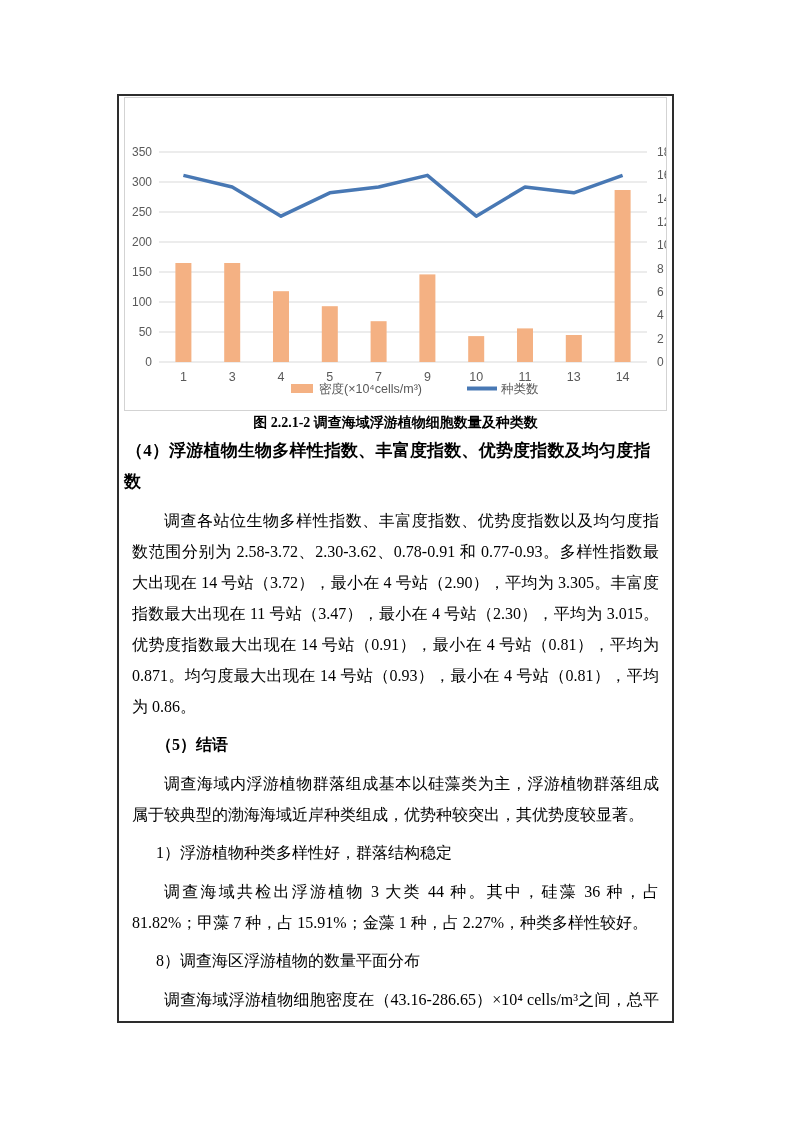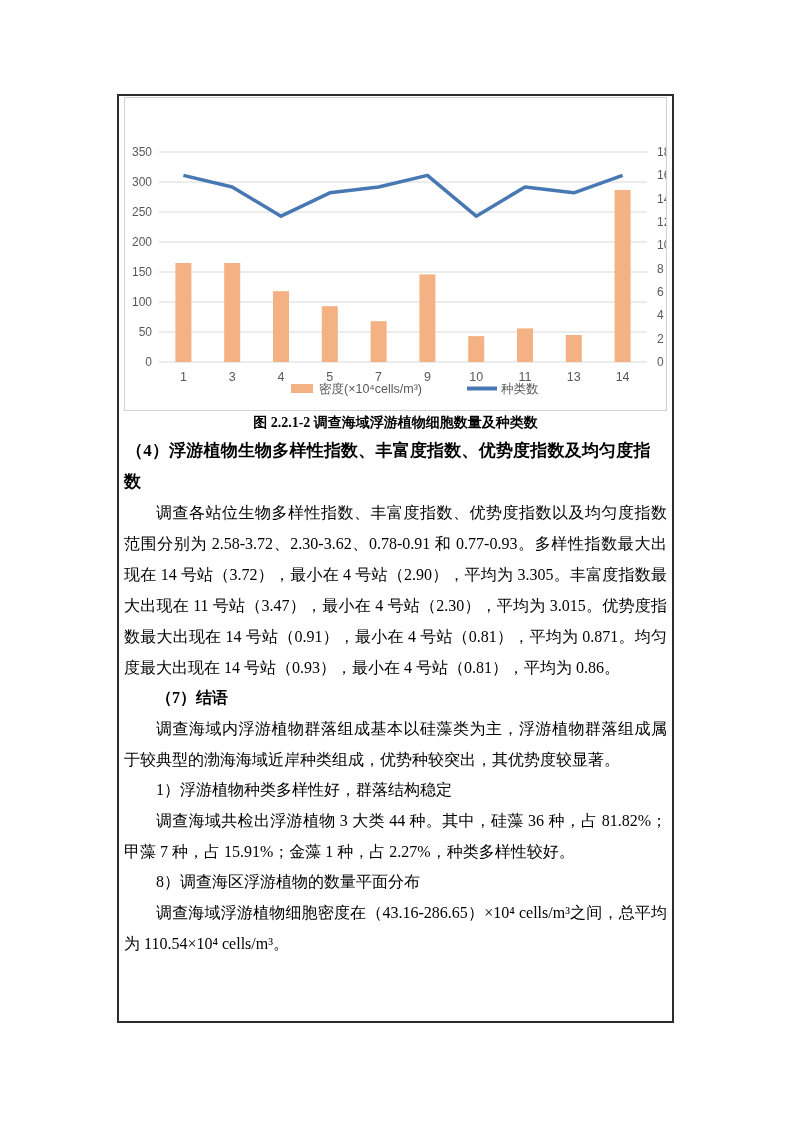--- a/index.html
+++ b/index.html
@@ -5,21 +5,21 @@
   html,body{margin:0;padding:0;background:#fff;}
   .page{position:relative;width:793px;height:1122px;background:#fff;overflow:hidden;
         font-family:"Liberation Serif","DejaVu Serif",serif;color:#000;}
   .cell{position:absolute;left:117px;top:94px;width:557px;height:929px;box-sizing:border-box;
         border:2px solid #2d2d2d;background:#fff;padding:0 5px;overflow:hidden;}
   .chart-fig{margin:1px auto 0;width:541px;height:312px;border:1px solid #d3d3d3;background:#fff;}
   .chart-fig svg{display:block;}
   .chart-fig text{font-family:"Liberation Sans","DejaVu Sans",sans-serif;}
   .fig-caption{margin-top:0;text-align:center;font-weight:bold;font-size:14px;line-height:24px;}
   .h3{font-weight:bold;font-size:17px;line-height:31px;text-indent:2px;letter-spacing:0.2px;}
-  .body{margin:0;font-size:16px;line-height:31px;text-align:justify;text-indent:32px;}
+  .body{margin:8px;font-size:16px;line-height:31px;text-align:justify;text-indent:32px;}
   .tcap{font-weight:bold;font-size:14px;line-height:25px;text-align:center;}
   .h4{font-weight:bold;font-size:16px;line-height:30px;text-indent:32px;}
   .item{font-size:16px;line-height:30px;text-indent:32px;}
 </style>
 </head>
 <body>
 
 <div class="page">
   <div class="cell">
 
@@ -79,21 +79,21 @@
         </svg>
     </figure>
 
     <div class="fig-caption">图 2.2.1-2 调查海域浮游植物细胞数量及种类数</div>
 
     <div class="h3">（4）浮游植物生物多样性指数、丰富度指数、优势度指数及均匀度指数</div>
 
     <p class="body">调查各站位生物多样性指数、丰富度指数、优势度指数以及均匀度指数范围分别为 2.58-3.72、2.30-3.62、0.78-0.91 和 0.77-0.93。多样性指数最大出现在 14 号站（3.72），最小在 4 号站（2.90），平均为 3.305。丰富度指数最大出现在 11 号站（3.47），最小在 4 号站（2.30），平均为 3.015。优势度指数最大出现在 14 号站（0.91），最小在 4 号站（0.81），平均为 0.871。均匀度最大出现在 14 号站（0.93），最小在 4 号站（0.81），平均为 0.86。</p>
 
 
-    <div class="h4">（7）结语</div>
+    <div class="h4">（5）结语</div>
 
     <p class="body">调查海域内浮游植物群落组成基本以硅藻类为主，浮游植物群落组成属于较典型的渤海海域近岸种类组成，优势种较突出，其优势度较显著。</p>
 
     <div class="item">1）浮游植物种类多样性好，群落结构稳定</div>
     <p class="body">调查海域共检出浮游植物 3 大类 44 种。其中，硅藻 36 种，占 81.82%；甲藻 7 种，占 15.91%；金藻 1 种，占 2.27%，种类多样性较好。</p>
 
     <div class="item">8）调查海区浮游植物的数量平面分布</div>
     <p class="body">调查海域浮游植物细胞密度在（43.16-286.65）×10⁴ cells/m³之间，总平均为 110.54×10⁴ cells/m³。</p>
 
   </div>

